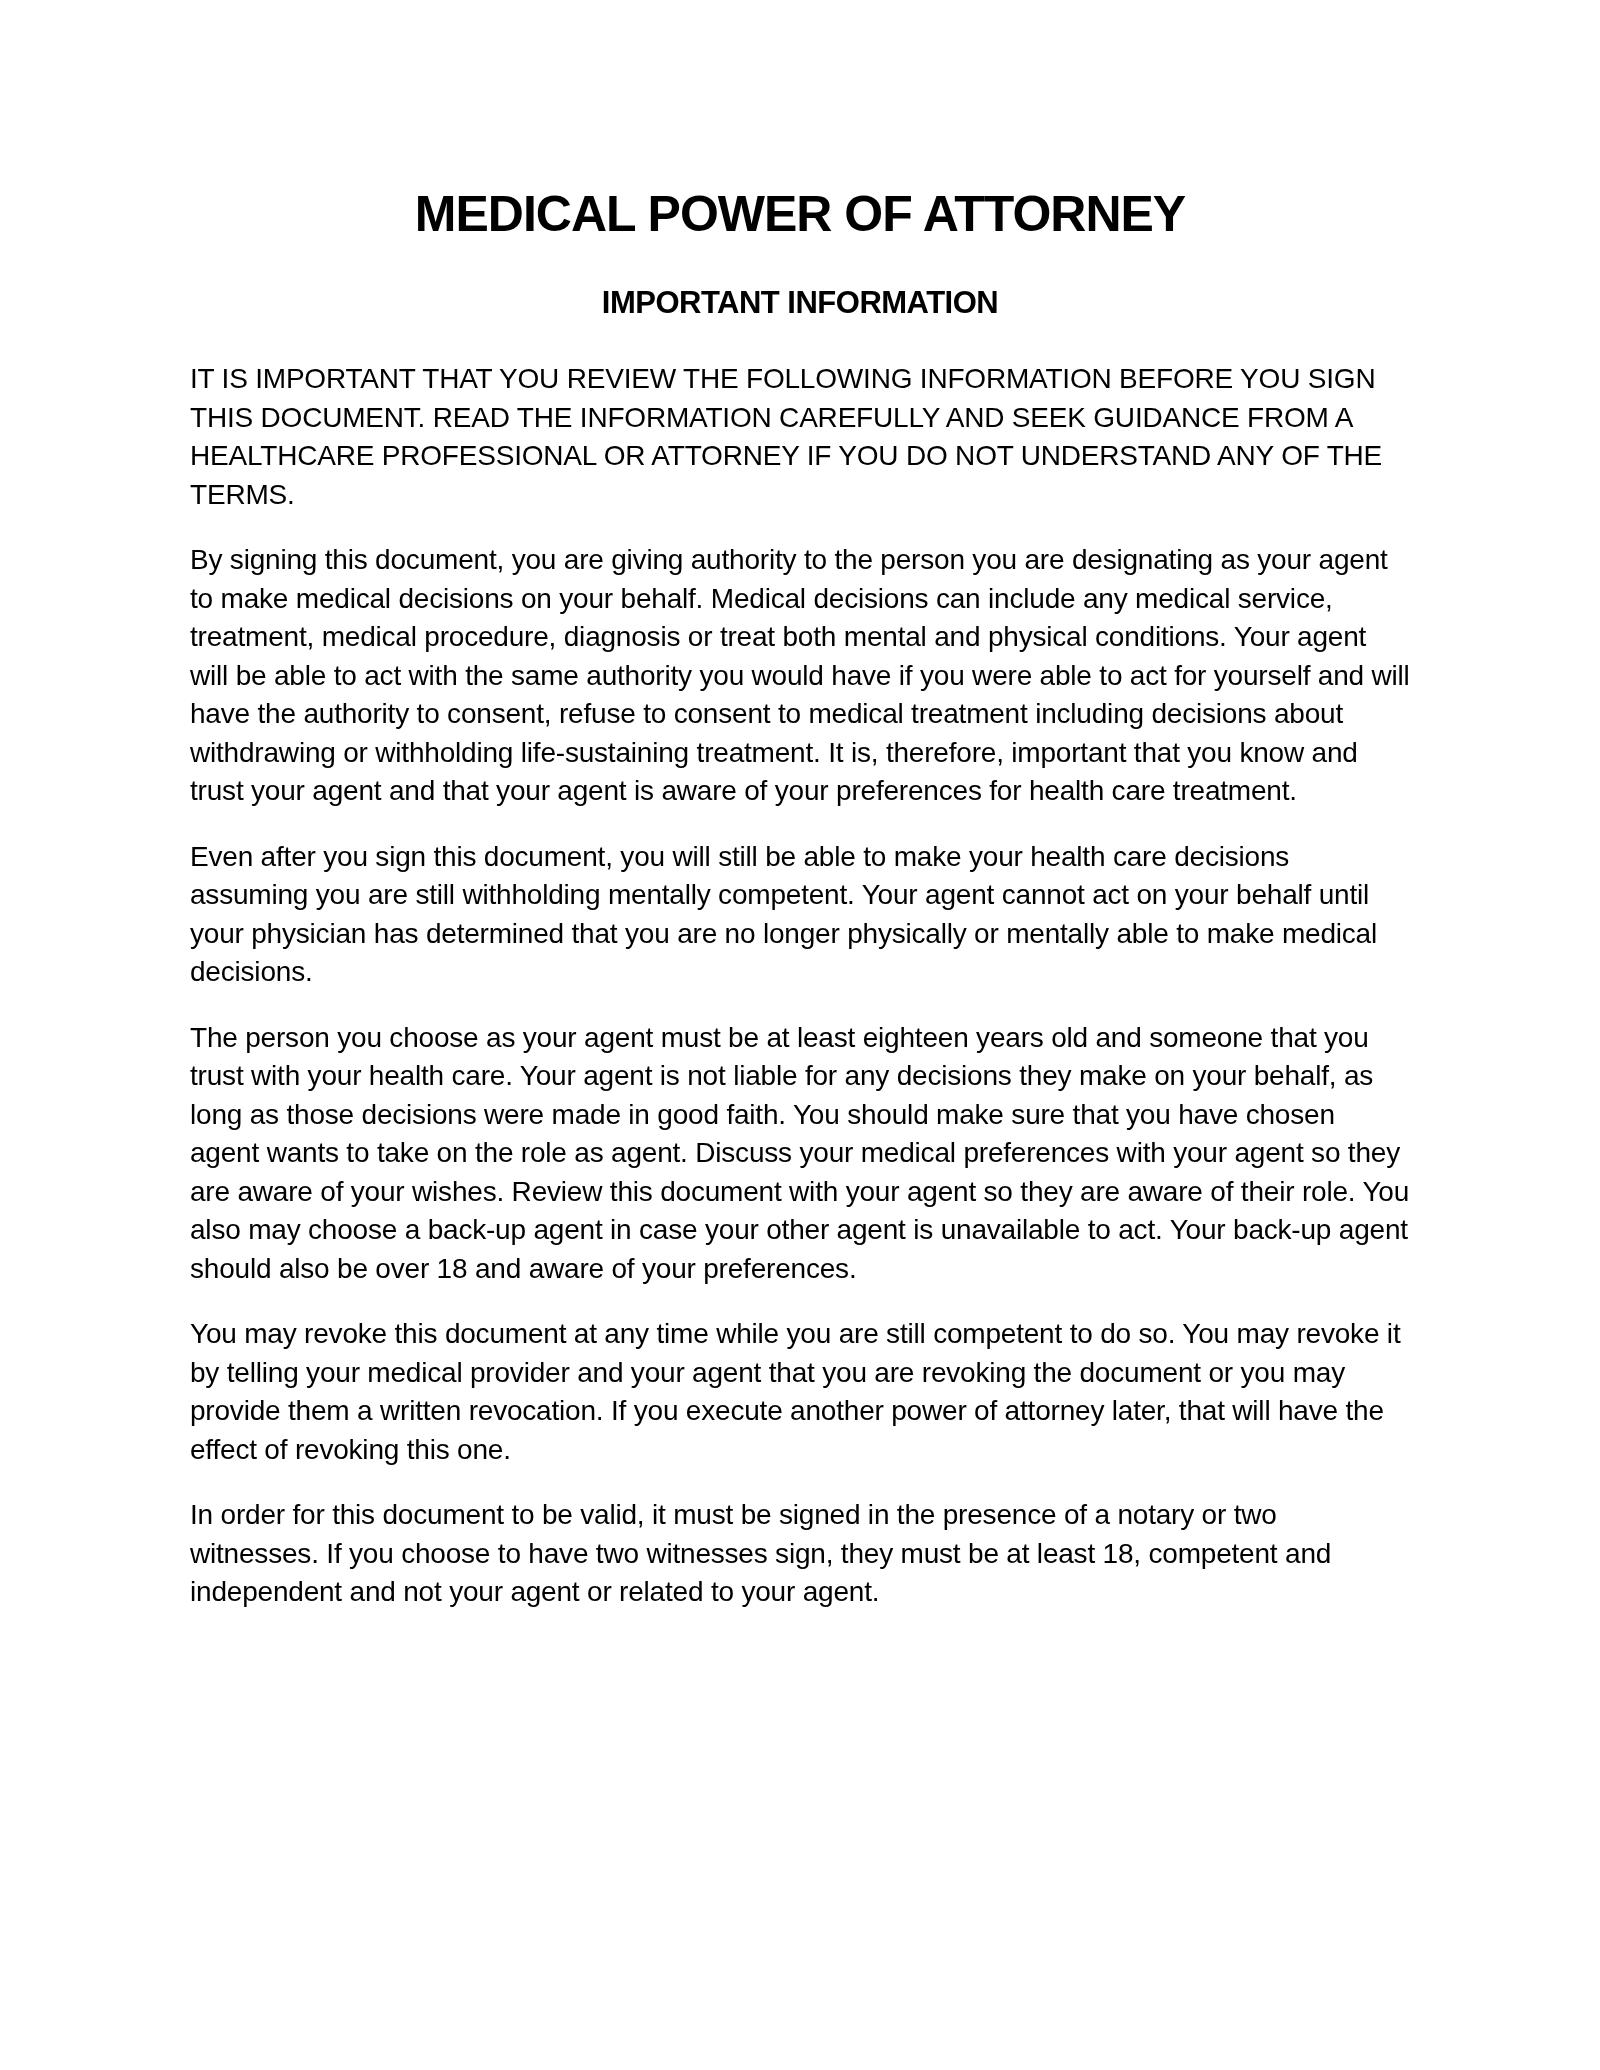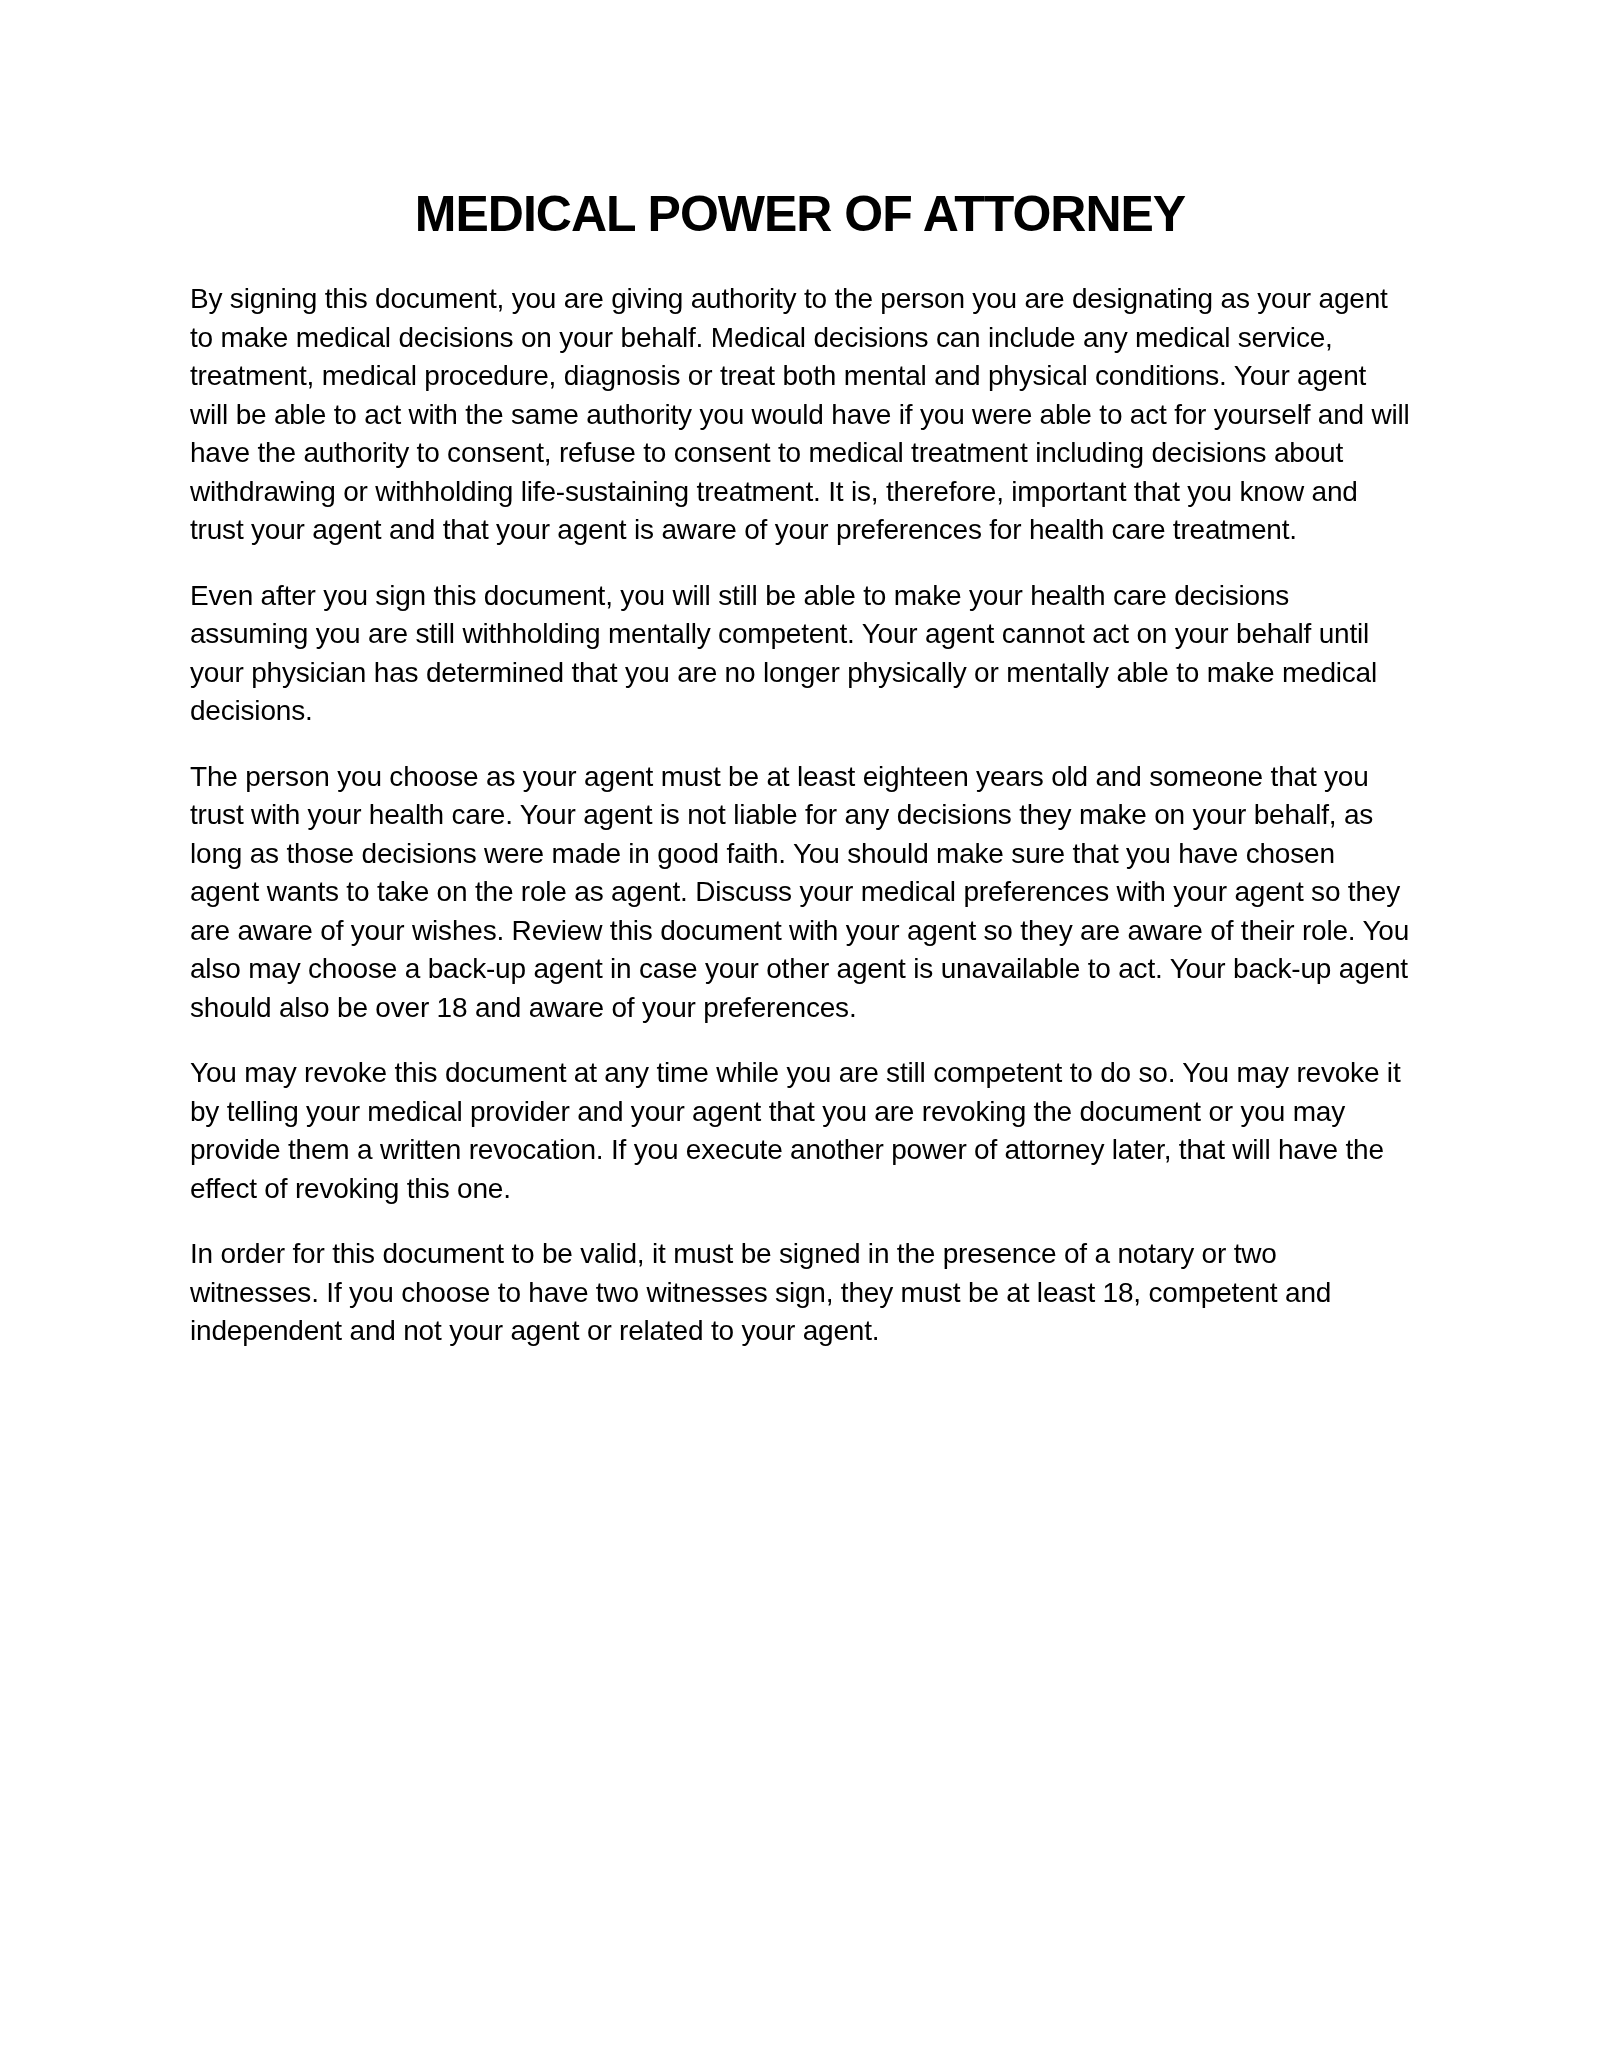--- a/index.html
+++ b/index.html
@@ -68,22 +68,24 @@
 </style>
 </head>
 <body>
 
 <div class="page">
 
   <div class="content">
 
     <h1 class="doc-title">MEDICAL POWER OF ATTORNEY</h1>
 
+    <h2 class="doc-subtitle">IMPORTANT INFORMATION</h2>
 
     <div class="body-copy">
+      <p>IT IS IMPORTANT THAT YOU REVIEW THE FOLLOWING INFORMATION BEFORE YOU SIGN THIS DOCUMENT. READ THE INFORMATION CAREFULLY AND SEEK GUIDANCE FROM A HEALTHCARE PROFESSIONAL OR ATTORNEY IF YOU DO NOT UNDERSTAND ANY OF THE TERMS.</p>
       <p>By signing this document, you are giving authority to the person you are designating as your agent to make medical decisions on your behalf. Medical decisions can include any medical service, treatment, medical procedure, diagnosis or treat both mental and physical conditions. Your agent will be able to act with the same authority you would have if you were able to act for yourself and will have the authority to consent, refuse to consent to medical treatment including decisions about withdrawing or withholding life-sustaining treatment. It is, therefore, important that you know and trust your agent and that your agent is aware of your preferences for health care treatment.</p>
       <p>Even after you sign this document, you will still be able to make your health care decisions assuming you are still withholding mentally competent. Your agent cannot act on your behalf until your physician has determined that you are no longer physically or mentally able to make medical decisions.</p>
       <p>The person you choose as your agent must be at least eighteen years old and someone that you trust with your health care. Your agent is not liable for any decisions they make on your behalf, as long as those decisions were made in good faith. You should make sure that you have chosen agent wants to take on the role as agent. Discuss your medical preferences with your agent so they are aware of your wishes. Review this document with your agent so they are aware of their role. You also may choose a back-up agent in case your other agent is unavailable to act. Your back-up agent should also be over 18 and aware of your preferences.</p>
       <p>You may revoke this document at any time while you are still competent to do so. You may revoke it by telling your medical provider and your agent that you are revoking the document or you may provide them a written revocation. If you execute another power of attorney later, that will have the effect of revoking this one.</p>
       <p>In order for this document to be valid, it must be signed in the presence of a notary or two witnesses. If you choose to have two witnesses sign, they must be at least 18, competent and independent and not your agent or related to your agent.</p>
     </div>
 
   </div>
 
   <div class="footer-logo">

